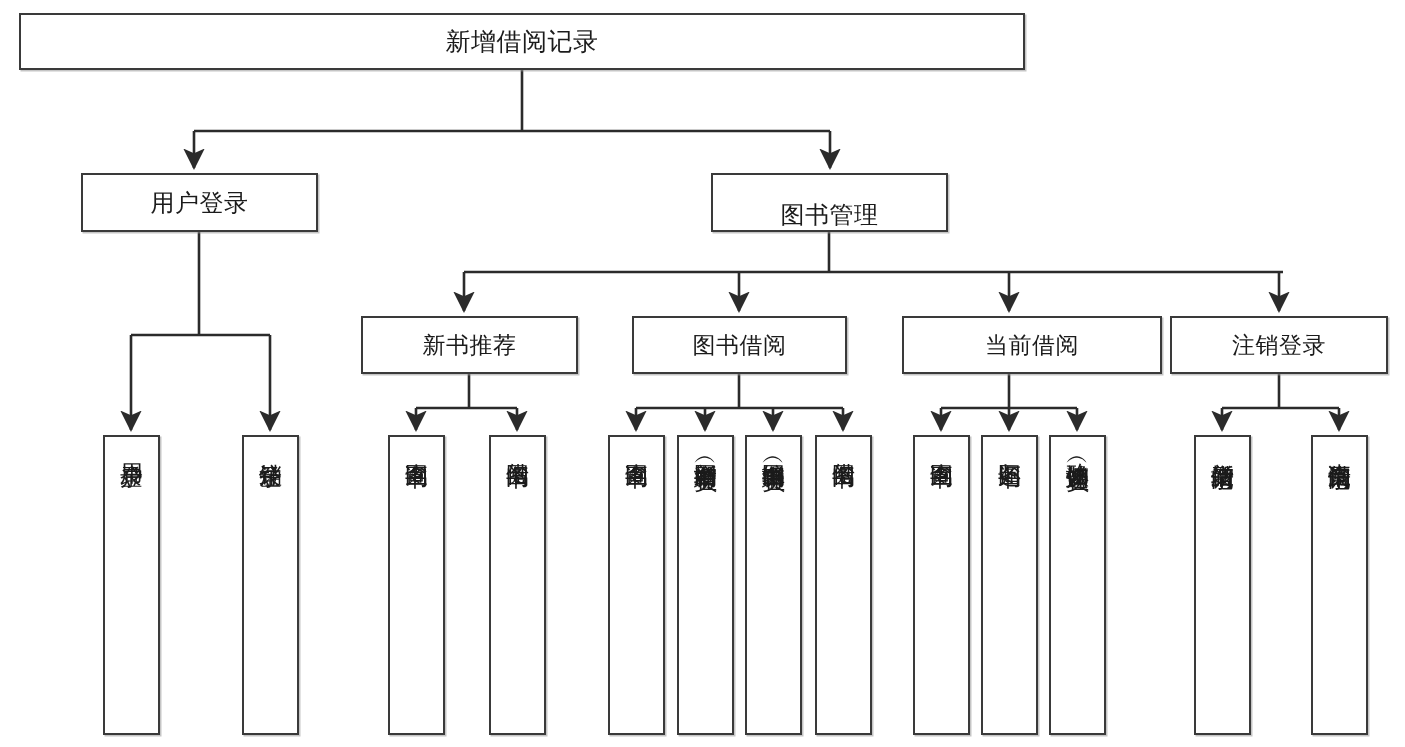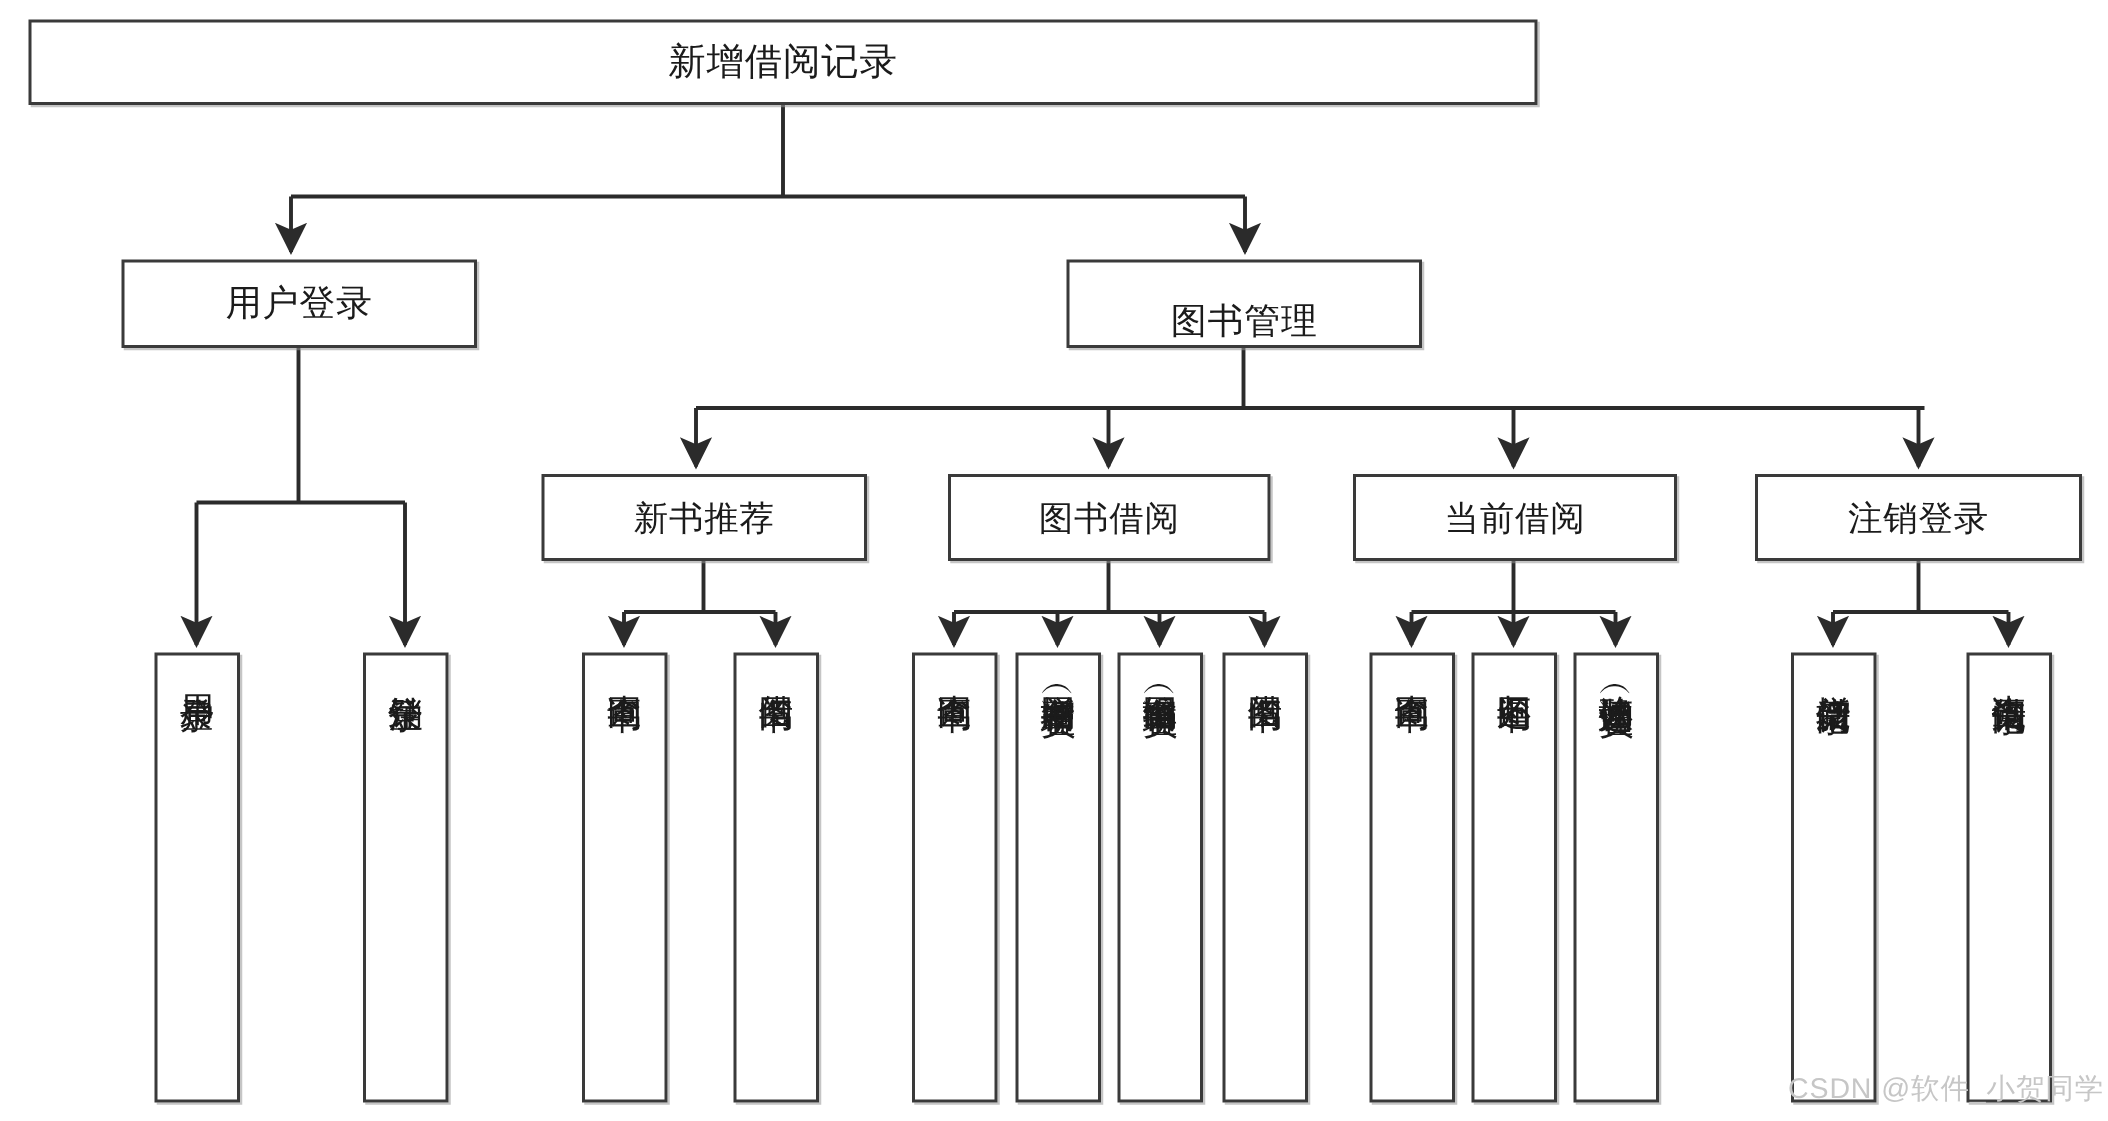--- a/index.html
+++ b/index.html
@@ -135,21 +135,21 @@
   <div class="node lvl2" style="left:711px; top:173px; width:237px; height:59px;align-items:flex-end;">
     <span class="node-label">图书管理</span>
   </div>
 
   <div class="node lvl3" style="left:632px; top:316px; width:215px; height:58px;">
     <span class="node-label">图书借阅</span>
   </div>
   <div class="node lvl3" style="left:361px; top:316px; width:217px; height:58px;">
     <span class="node-label">新书推荐</span>
   </div>
-  <div class="node lvl3" style="left:902px; top:316px; width:216px; height:58px;">
+  <div class="node lvl3" style="left:902px; top:316px; width:260px; height:58px;">
     <span class="node-label">当前借阅</span>
   </div>
   <div class="node lvl3" style="left:1170px; top:316px; width:218px; height:58px;">
     <span class="node-label">注销登录</span>
   </div>
 
   <div class="node leaf" style="left:103px; top:435px; width:57px; height:300px;">
     <span class="node-label">用户登录</span>
   </div>
   <div class="node leaf" style="left:242px; top:435px; width:57px; height:300px;">
@@ -186,15 +186,14 @@
     <span class="node-label">确认归还（管理员）</span>
   </div>
 
   <div class="node leaf" style="left:1194px; top:435px; width:57px; height:300px;">
     <span class="node-label">新增借阅记录</span>
   </div>
   <div class="node leaf" style="left:1311px; top:435px; width:57px; height:300px;">
     <span class="node-label">查询借阅记录</span>
   </div>
 
-  <div class="watermark" style="left:1192px; top:713px;">CSDN @软件_小贺同学</div>
 
 </div>
 
 </body></html>

